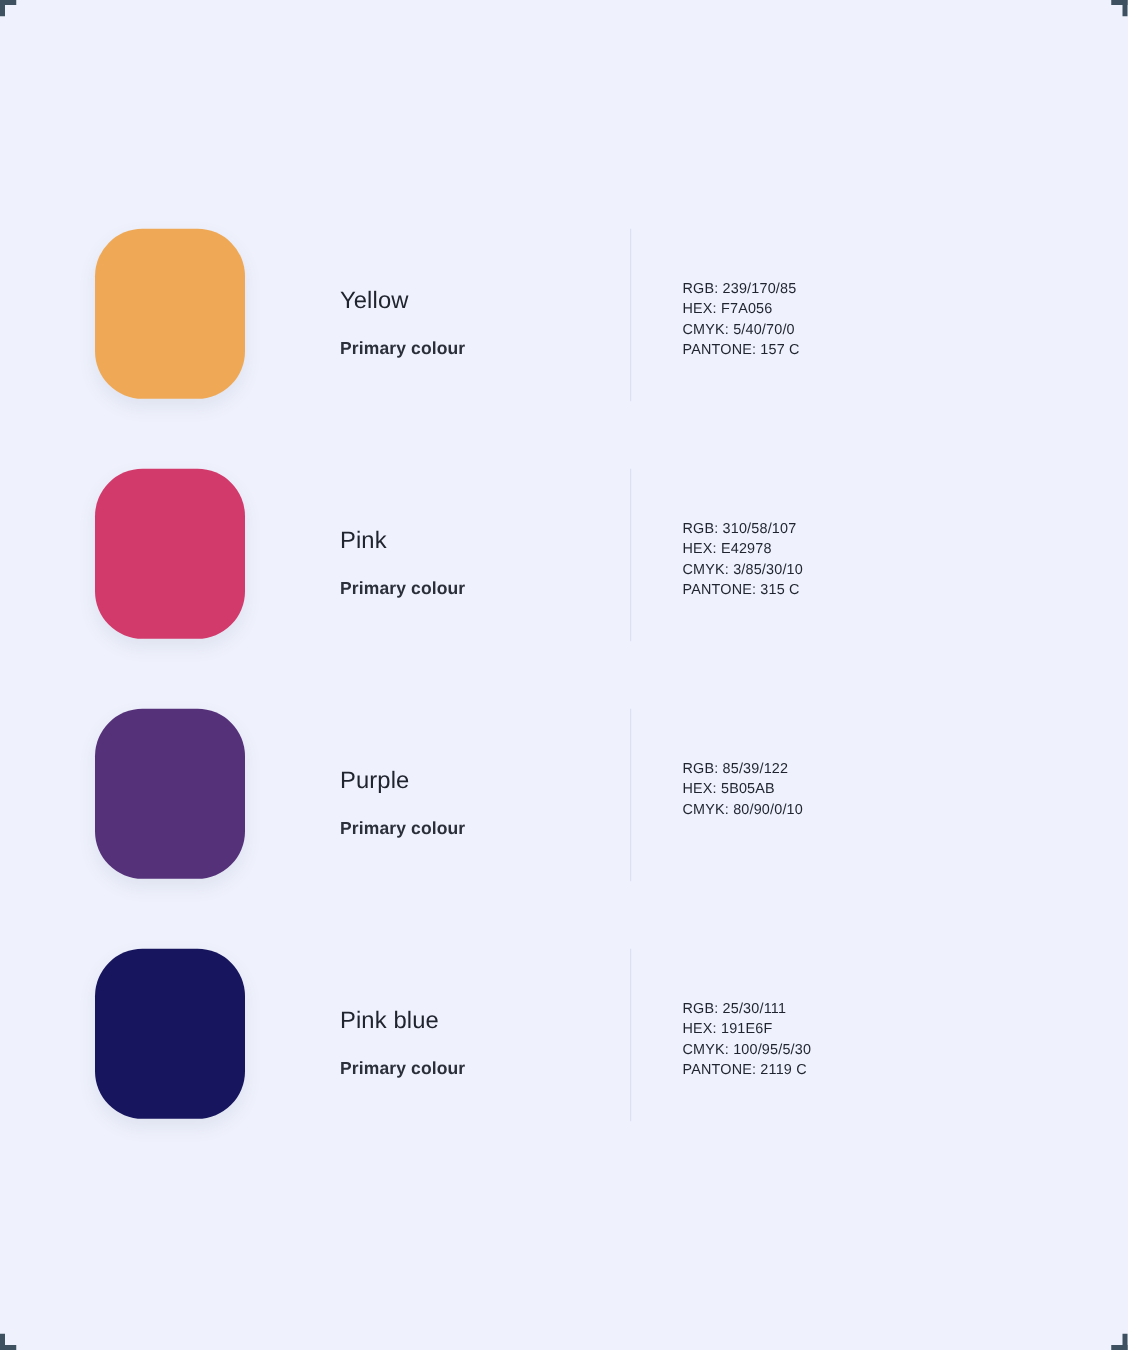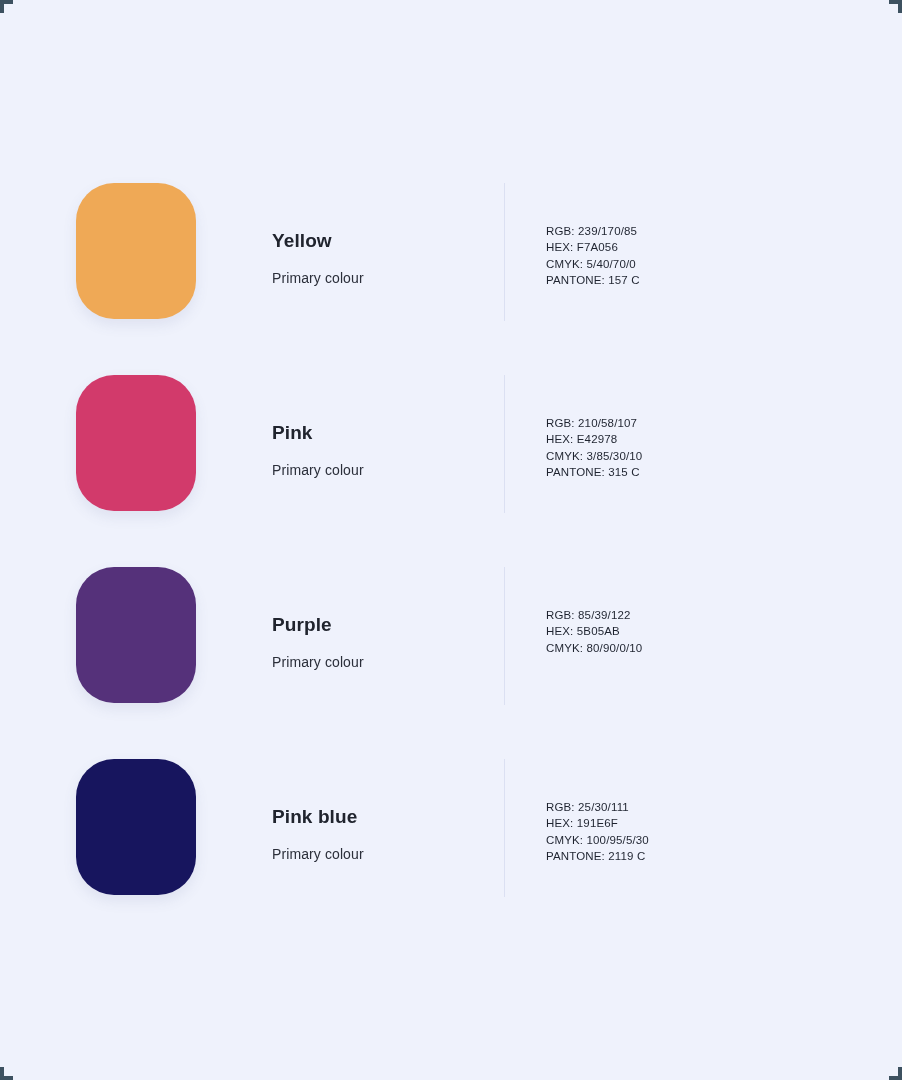--- a/index.html
+++ b/index.html
@@ -61,28 +61,28 @@
   .swatch-names {
     flex: 0 0 190px;
     padding-top: 46px;
   }
   .swatch-title {
     font-size: 19px;
     line-height: 24px;
     color: #20242e;
     letter-spacing: 0.1px;
     margin-bottom: 13px;
-    font-weight: 700;
+    font-weight: 400;
   }
   .swatch-subtitle {
     font-size: 14px;
     line-height: 19px;
     color: #2b2f3a;
     letter-spacing: 0.1px;
-    font-weight: 400;
+    font-weight: 700;
     margin-top: 16px;
   }
 
   .divider-wrap {
     flex: 0 0 84px;
     display: flex;
     justify-content: center;
   }
   .divider {
     width: 1px;
@@ -136,21 +136,21 @@
       <div class="swatch-chip" style="background: rgb(210, 58, 107);"></div>
     </div>
     <div class="swatch-names">
       <div class="swatch-title">Pink</div>
       <div class="swatch-subtitle">Primary colour</div>
     </div>
     <div class="divider-wrap">
       <div class="divider"></div>
     </div>
     <div class="swatch-specs">
-      <div class="spec-line">RGB: 210/58/107</div>
+      <div class="spec-line">RGB: 310/58/107</div>
       <div class="spec-line">HEX: E42978</div>
       <div class="spec-line">CMYK: 3/85/30/10</div>
       <div class="spec-line">PANTONE: 315 C</div>
     </div>
   </div>
 
   <div class="swatch-row">
     <div class="swatch-chip-wrap">
       <div class="swatch-chip" style="background: rgb(85, 49, 122);"></div>
     </div>

